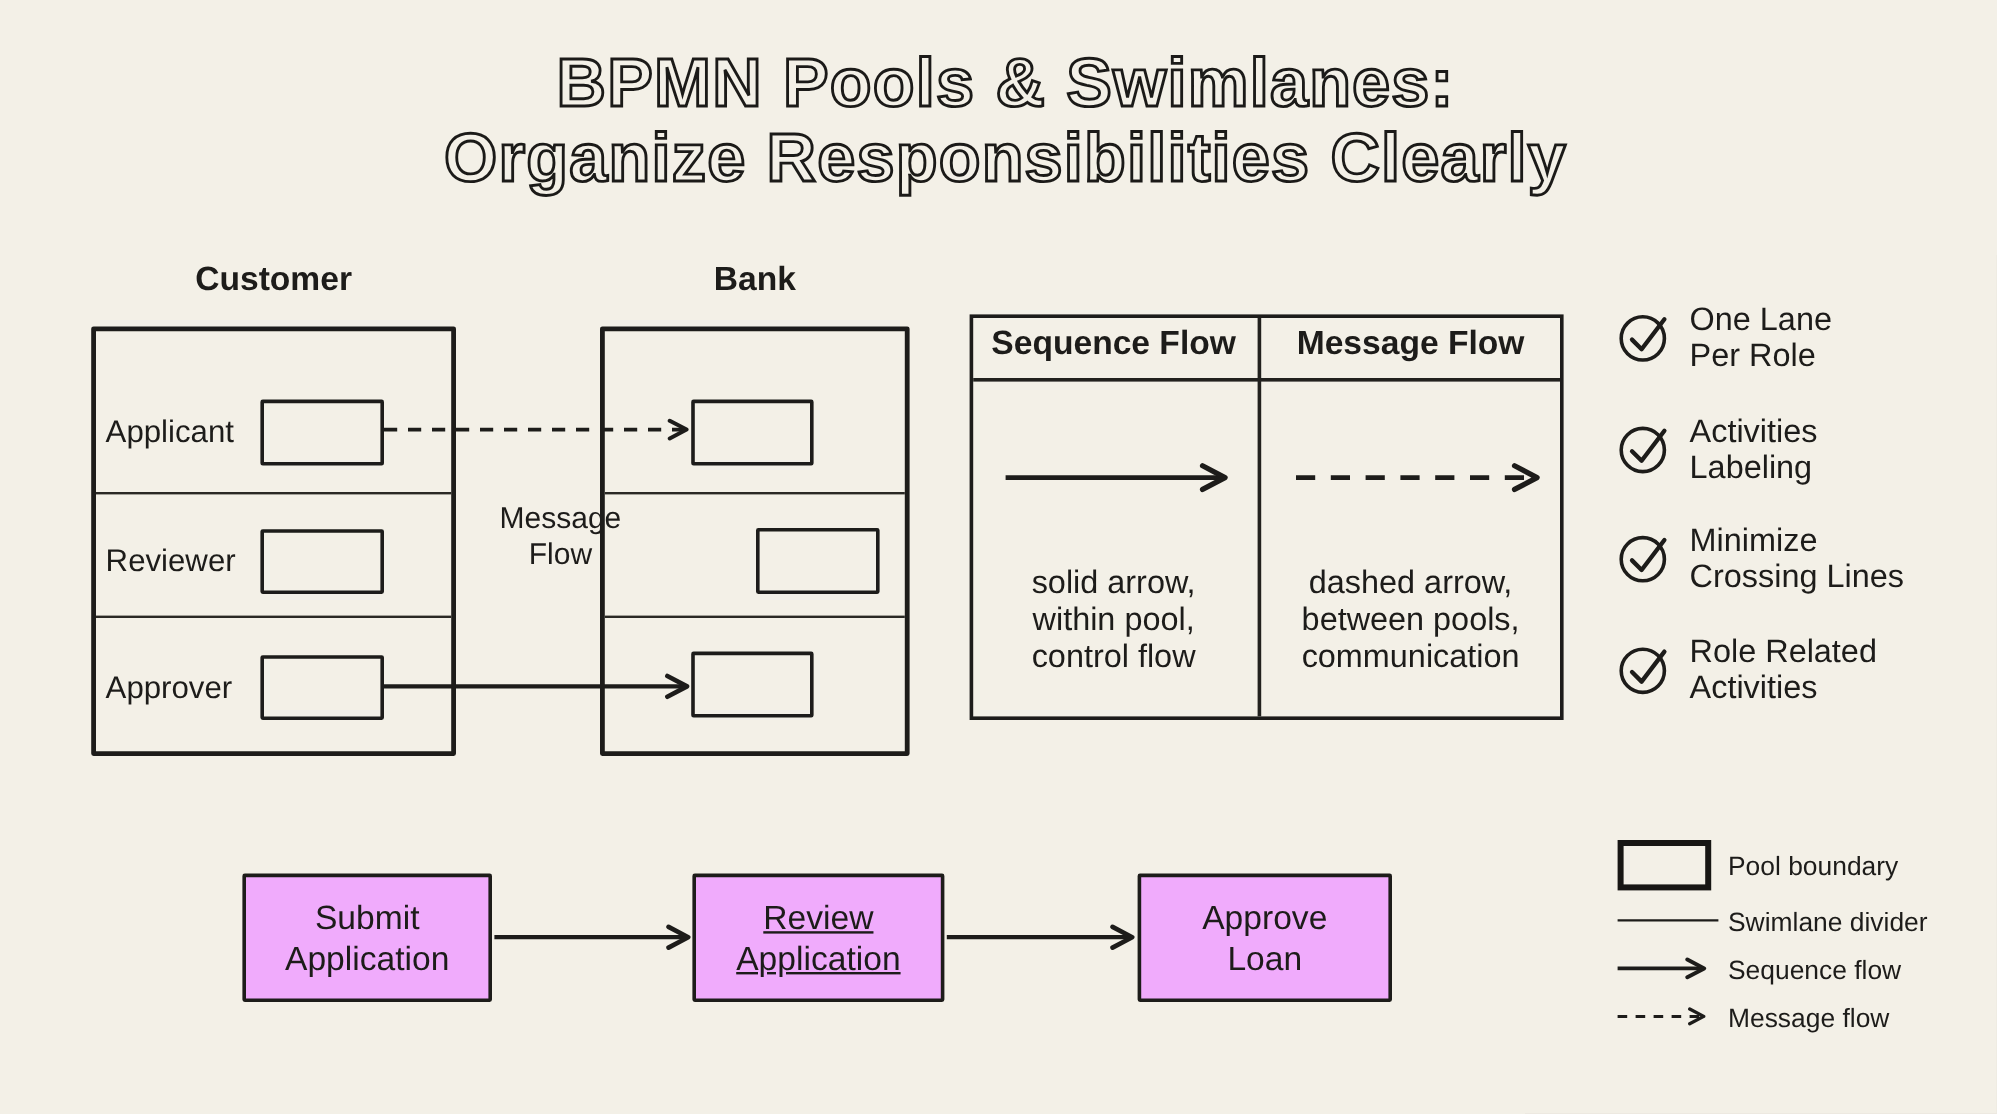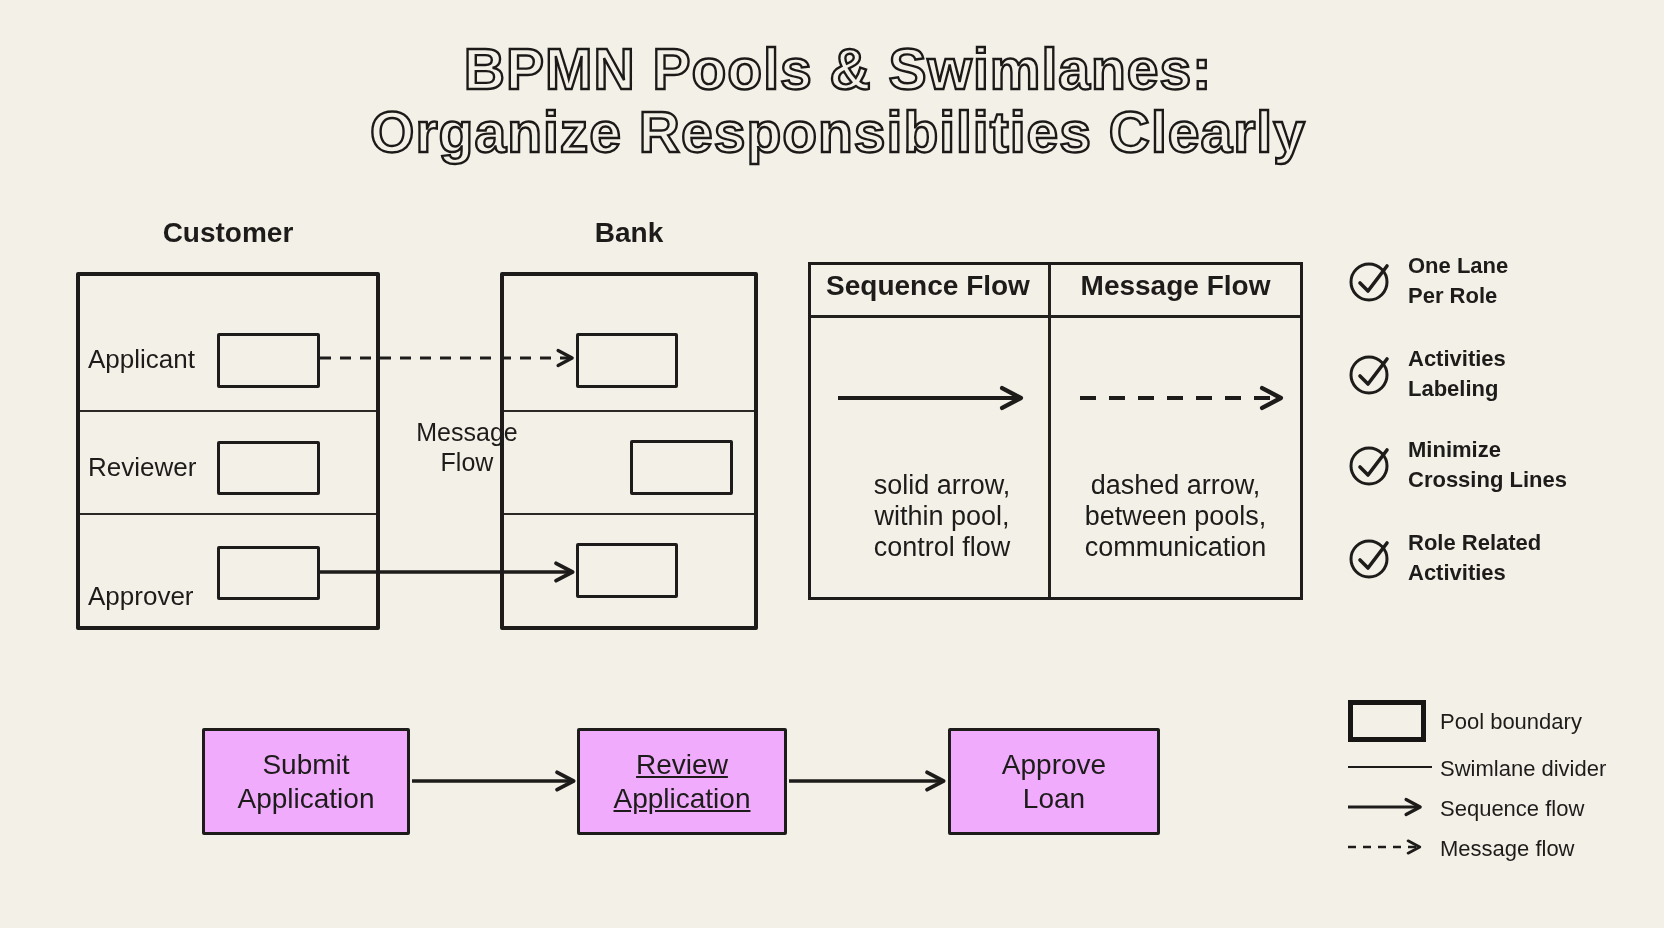--- a/index.html
+++ b/index.html
@@ -25,21 +25,21 @@
   .task-box{position:absolute;border:3px solid #1d1c1a;border-radius:2px;background:#f3f0e7;}
   .msg-label{position:absolute;font-size:25px;line-height:30px;text-align:center;}
   
   .ref-table{position:absolute;left:808px;top:262px;width:495px;height:338px;border:3px solid #1d1c1a;box-sizing:border-box;}
   .ref-table .header-rule{position:absolute;left:0;right:0;top:50px;border-top:3px solid #22211e;}
   .ref-table .col-rule{position:absolute;top:0;bottom:0;left:237px;border-left:3px solid #22211e;}
   .table-header{position:absolute;font-size:28px;font-weight:700;text-align:center;}
   .table-desc{position:absolute;font-size:27px;line-height:31px;text-align:center;}
   
   .check-item{position:absolute;left:1348px;display:flex;align-items:center;gap:14px;}
-  .check-item .txt{font-size:22px;font-weight:700;line-height:30px;}
+  .check-item .txt{font-size:27px;font-weight:400;line-height:30px;}
   
   .proc-box{
     position:absolute;border:3px solid #1d1c1a;border-radius:2px;background:#f0abfc;
     display:flex;align-items:center;justify-content:center;text-align:center;
     font-size:28px;line-height:34px;
   }
   
   .legend-swatch-rect{position:absolute;left:1348px;top:700px;width:78px;height:42px;border:5px solid #171614;box-sizing:border-box;}
   .legend-label{position:absolute;left:1440px;font-size:22px;}
   
@@ -77,21 +77,21 @@
     <div>Organize Responsibilities Clearly</div>
   </div>
 
   <div class="pool-label" style="left:76px;top:217px;width:304px;">Customer</div>
   <div class="pool" style="left:76px;top:272px;width:296px;height:350px;">
     <div class="lane-divider" style="top:134px;"></div>
     <div class="lane-divider" style="top:237px;"></div>
   </div>
   <div class="lane-label" style="left:88px;top:344px;">Applicant</div>
   <div class="lane-label" style="left:88px;top:452px;">Reviewer</div>
-  <div class="lane-label" style="left:88px;top:558px;margin-top:23px;">Approver</div>
+  <div class="lane-label" style="left:88px;top:558px;">Approver</div>
   <div class="task-box" style="left:217px;top:333px;width:97px;height:49px;"></div>
   <div class="task-box" style="left:217px;top:441px;width:97px;height:48px;"></div>
   <div class="task-box" style="left:217px;top:546px;width:97px;height:48px;"></div>
 
   <div class="msg-label" style="left:380px;top:417px;width:118px;margin-left:28px;">
     <div>Message</div>
     <div>Flow</div>
   </div>
 
   <div class="pool-label" style="left:500px;top:217px;width:258px;">Bank</div>
@@ -102,21 +102,21 @@
   <div class="task-box" style="left:576px;top:333px;width:96px;height:49px;"></div>
   <div class="task-box" style="left:630px;top:440px;width:97px;height:49px;"></div>
   <div class="task-box" style="left:576px;top:543px;width:96px;height:49px;"></div>
 
   <div class="ref-table">
     <div class="header-rule"></div>
     <div class="col-rule"></div>
   </div>
   <div class="table-header" style="left:808px;top:270px;width:240px;">Sequence Flow</div>
   <div class="table-header" style="left:1048px;top:270px;width:255px;">Message Flow</div>
-  <div class="table-desc" style="left:808px;top:470px;width:240px;padding-left:14px;">
+  <div class="table-desc" style="left:808px;top:470px;width:240px;">
     <div>solid arrow,</div>
     <div>within pool,</div>
     <div>control flow</div>
   </div>
   <div class="table-desc" style="left:1048px;top:470px;width:255px;">
     <div>dashed arrow,</div>
     <div>between pools,</div>
     <div>communication</div>
   </div>
 

